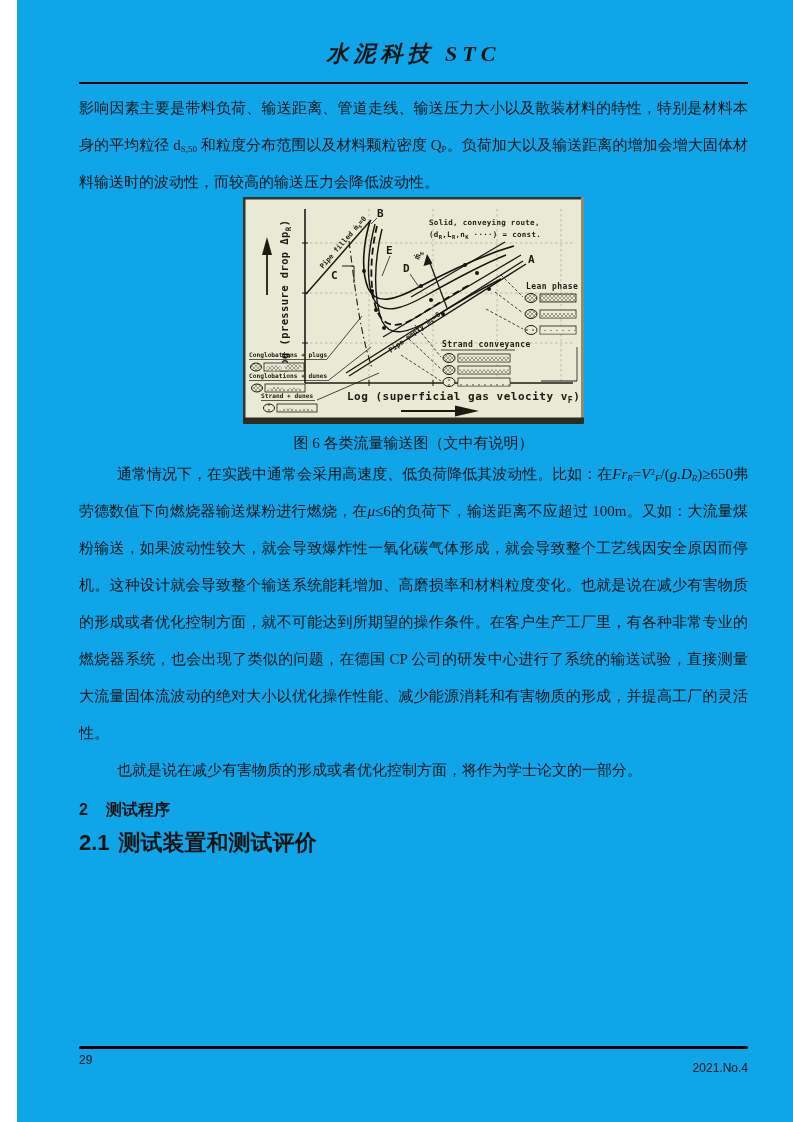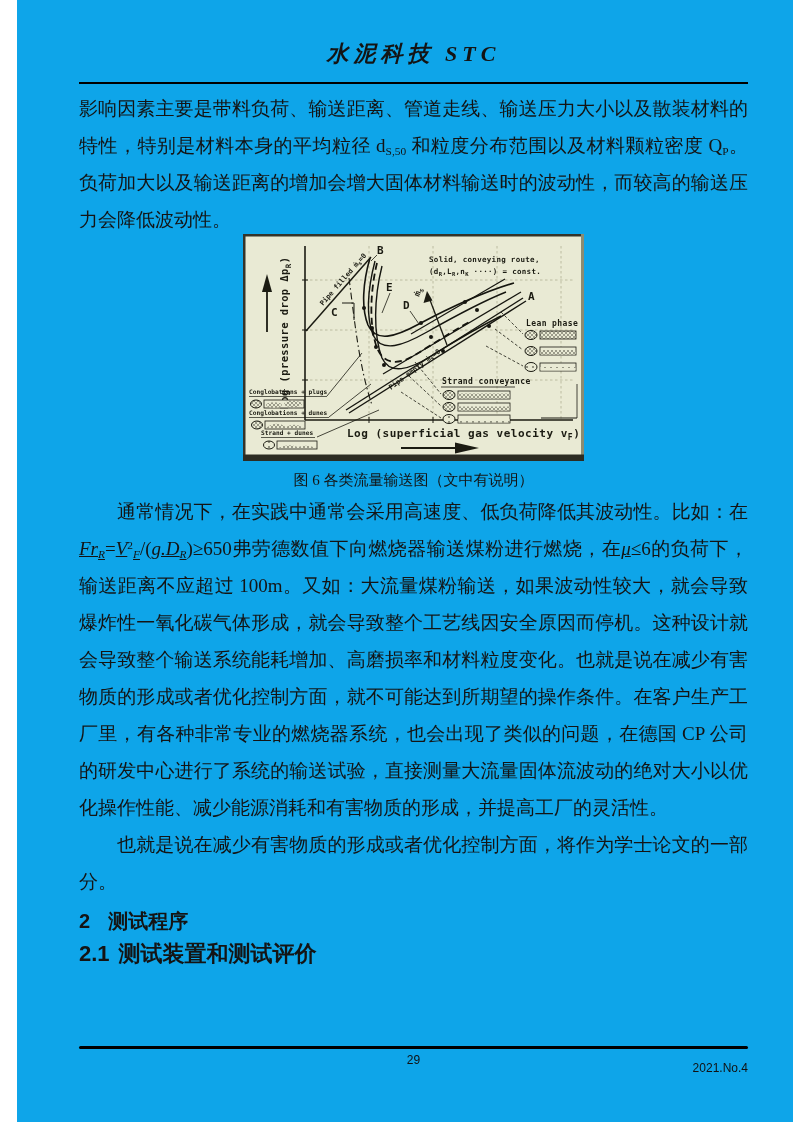--- a/index.html
+++ b/index.html
@@ -2,42 +2,42 @@
 <html><head>
 <meta charset="utf-8">
 <style>
   html,body{margin:0;padding:0;background:#ffffff;}
   .page{position:relative;width:793px;height:1122px;background:#0ea5e9;overflow:hidden;
         font-family:"Liberation Serif","DejaVu Serif",serif;color:#141414;margin-left:17px;}
   .doc-title{padding-top:40px;text-align:center;font-size:22px;line-height:28px;
              font-weight:bold;font-style:italic;letter-spacing:5px;}
   .header-rule{margin:14px 62px 0 62px;height:2px;background:#000;}
   .content{margin:0 62px;}
-  .body-text{margin:0;font-size:19px;line-height:37px;text-align:justify;text-justify:inter-ideograph;}
+  .body-text{margin:0;font-size:15px;line-height:37px;text-align:justify;text-justify:inter-ideograph;}
   .body-text.first{margin-top:6px;}
   .indent{text-indent:38px;}
   .body-text sub,.body-text sup{font-size:0.60em;line-height:0;}
   .body-text sub{vertical-align:-0.22em;}
   .body-text sup{vertical-align:0.5em;}
-  .it{font-style:italic;text-decoration:underline;}
+  .it{font-style:italic;}
   figure.fig{margin:-4px auto 0 auto;width:341px;display:block;}
   .caption{margin-top:6px;text-align:center;font-size:15px;line-height:18px;}
   .p-after-caption{margin-top:4px;}
-  h2.sec{margin:6px 0 0 0;font-size:20px;line-height:30px;font-weight:bold;
+  h2.sec{margin:6px 0 0 0;font-size:16px;line-height:30px;font-weight:bold;
          font-family:"Liberation Sans","DejaVu Sans",sans-serif;}
   h2.sec .num{margin-right:18px;}
   h3.subsec{margin:4px 0 0 0;font-size:22px;line-height:28px;font-weight:bold;
             font-family:"Liberation Sans","DejaVu Sans",sans-serif;}
   h3.subsec .num{margin-right:9px;}
   .p-last{margin-top:4px;}
   .footer-rule{position:absolute;left:62px;right:62px;top:1046px;height:3px;background:#000;
                border-radius:2px;}
   .footer-row{position:absolute;left:62px;right:62px;top:1053px;height:18px;
               font-family:"Liberation Sans","DejaVu Sans",sans-serif;font-size:12px;color:#111;}
-  .footer-page{position:absolute;left:0;right:0;text-align:center;}
+  .footer-page{position:absolute;left:0;right:0;}
   .footer-issue{position:absolute;right:0;top:8px;}
   
   .ftxt{font-family:"DejaVu Sans Mono","Liberation Mono",monospace;fill:#1b1b12;}
 </style>
 </head>
 <body>
 
 <div class="page">
 
   <div class="doc-title">水泥科技 STC</div>

